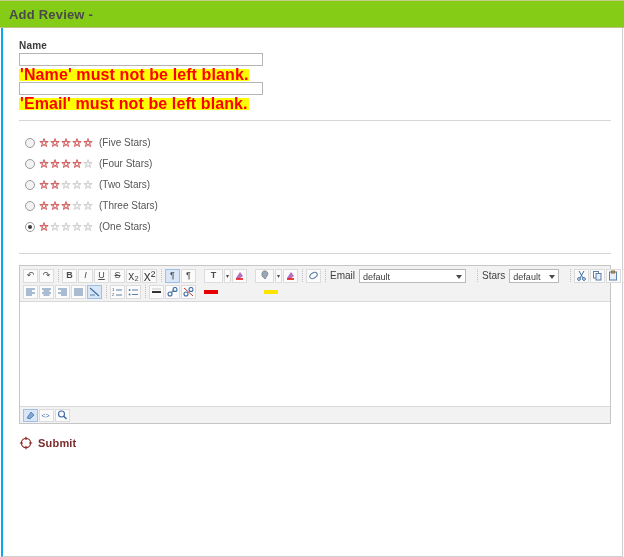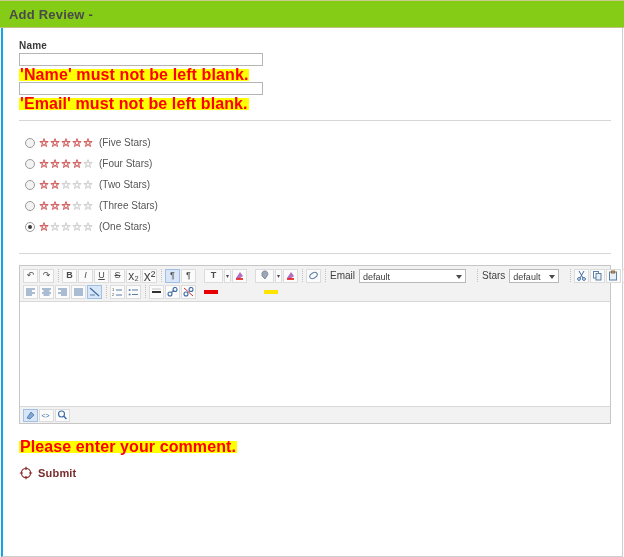--- a/index.html
+++ b/index.html
@@ -663,23 +663,20 @@
           </div>
           <div class="tb-btn">
             <svg width="11" height="10" viewBox="0 0 11 10">
                 <circle cx="4.5" cy="4" r="3" fill="none" stroke="#3d6ba5" stroke-width="1.1"></circle>
                 <path d="M6.8 6.3 L9.5 9" stroke="#3d6ba5" stroke-width="1.4"></path>
               </svg>
           </div>
         </div>
       </div>
 
-      <div class="comment-error">
-        <span class="error-msg" style="background: rgb(255, 255, 0); color: rgb(255, 0, 0);">Please enter your comment.</span>
-      </div>
 
       <div class="submit-btn">
         <span class="submit-icon">
           <svg width="14" height="14" viewBox="0 0 14 14">
             <circle cx="7" cy="7" r="4.6" fill="none" stroke="#8c2f2f" stroke-width="1.2"></circle>
             <path d="M7 0.8 v3.2 M7 10 v3.2 M0.8 7 h3.2 M10 7 h3.2" stroke="#8c2f2f" stroke-width="1.2"></path>
           </svg>
         </span>
         <span class="submit-text" style="color: rgb(122, 42, 42);">Submit</span>
       </div>

